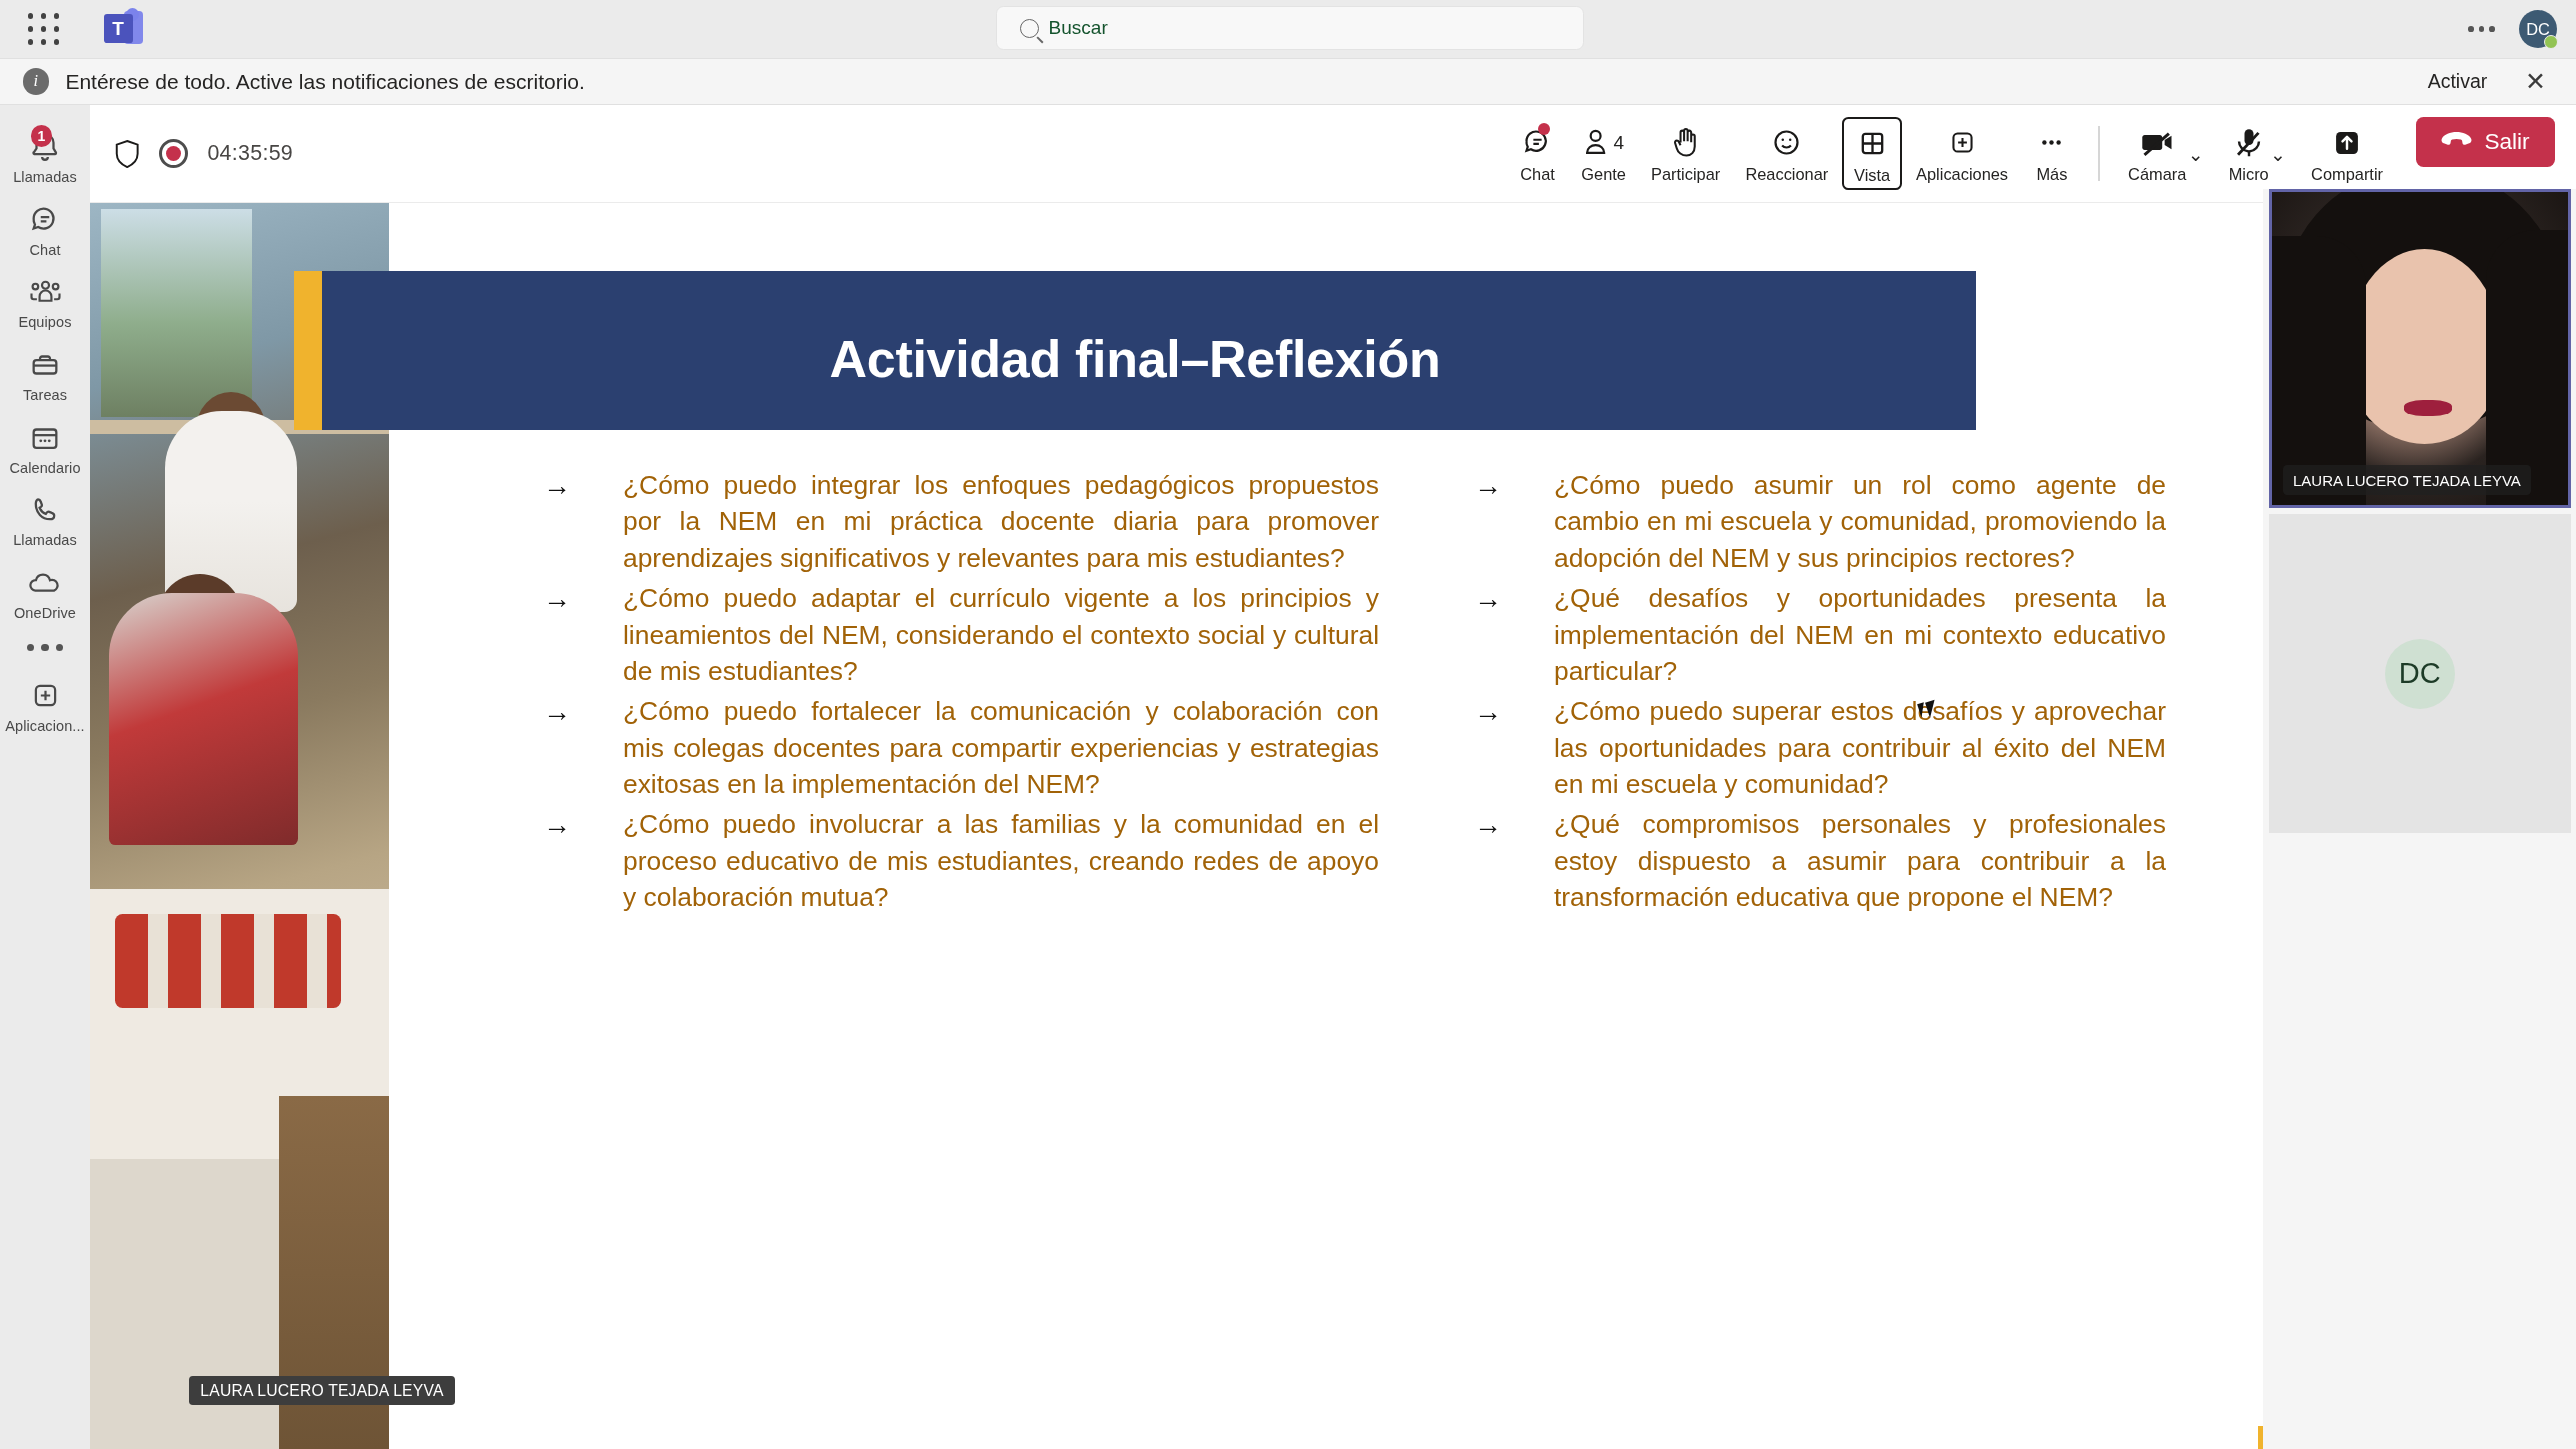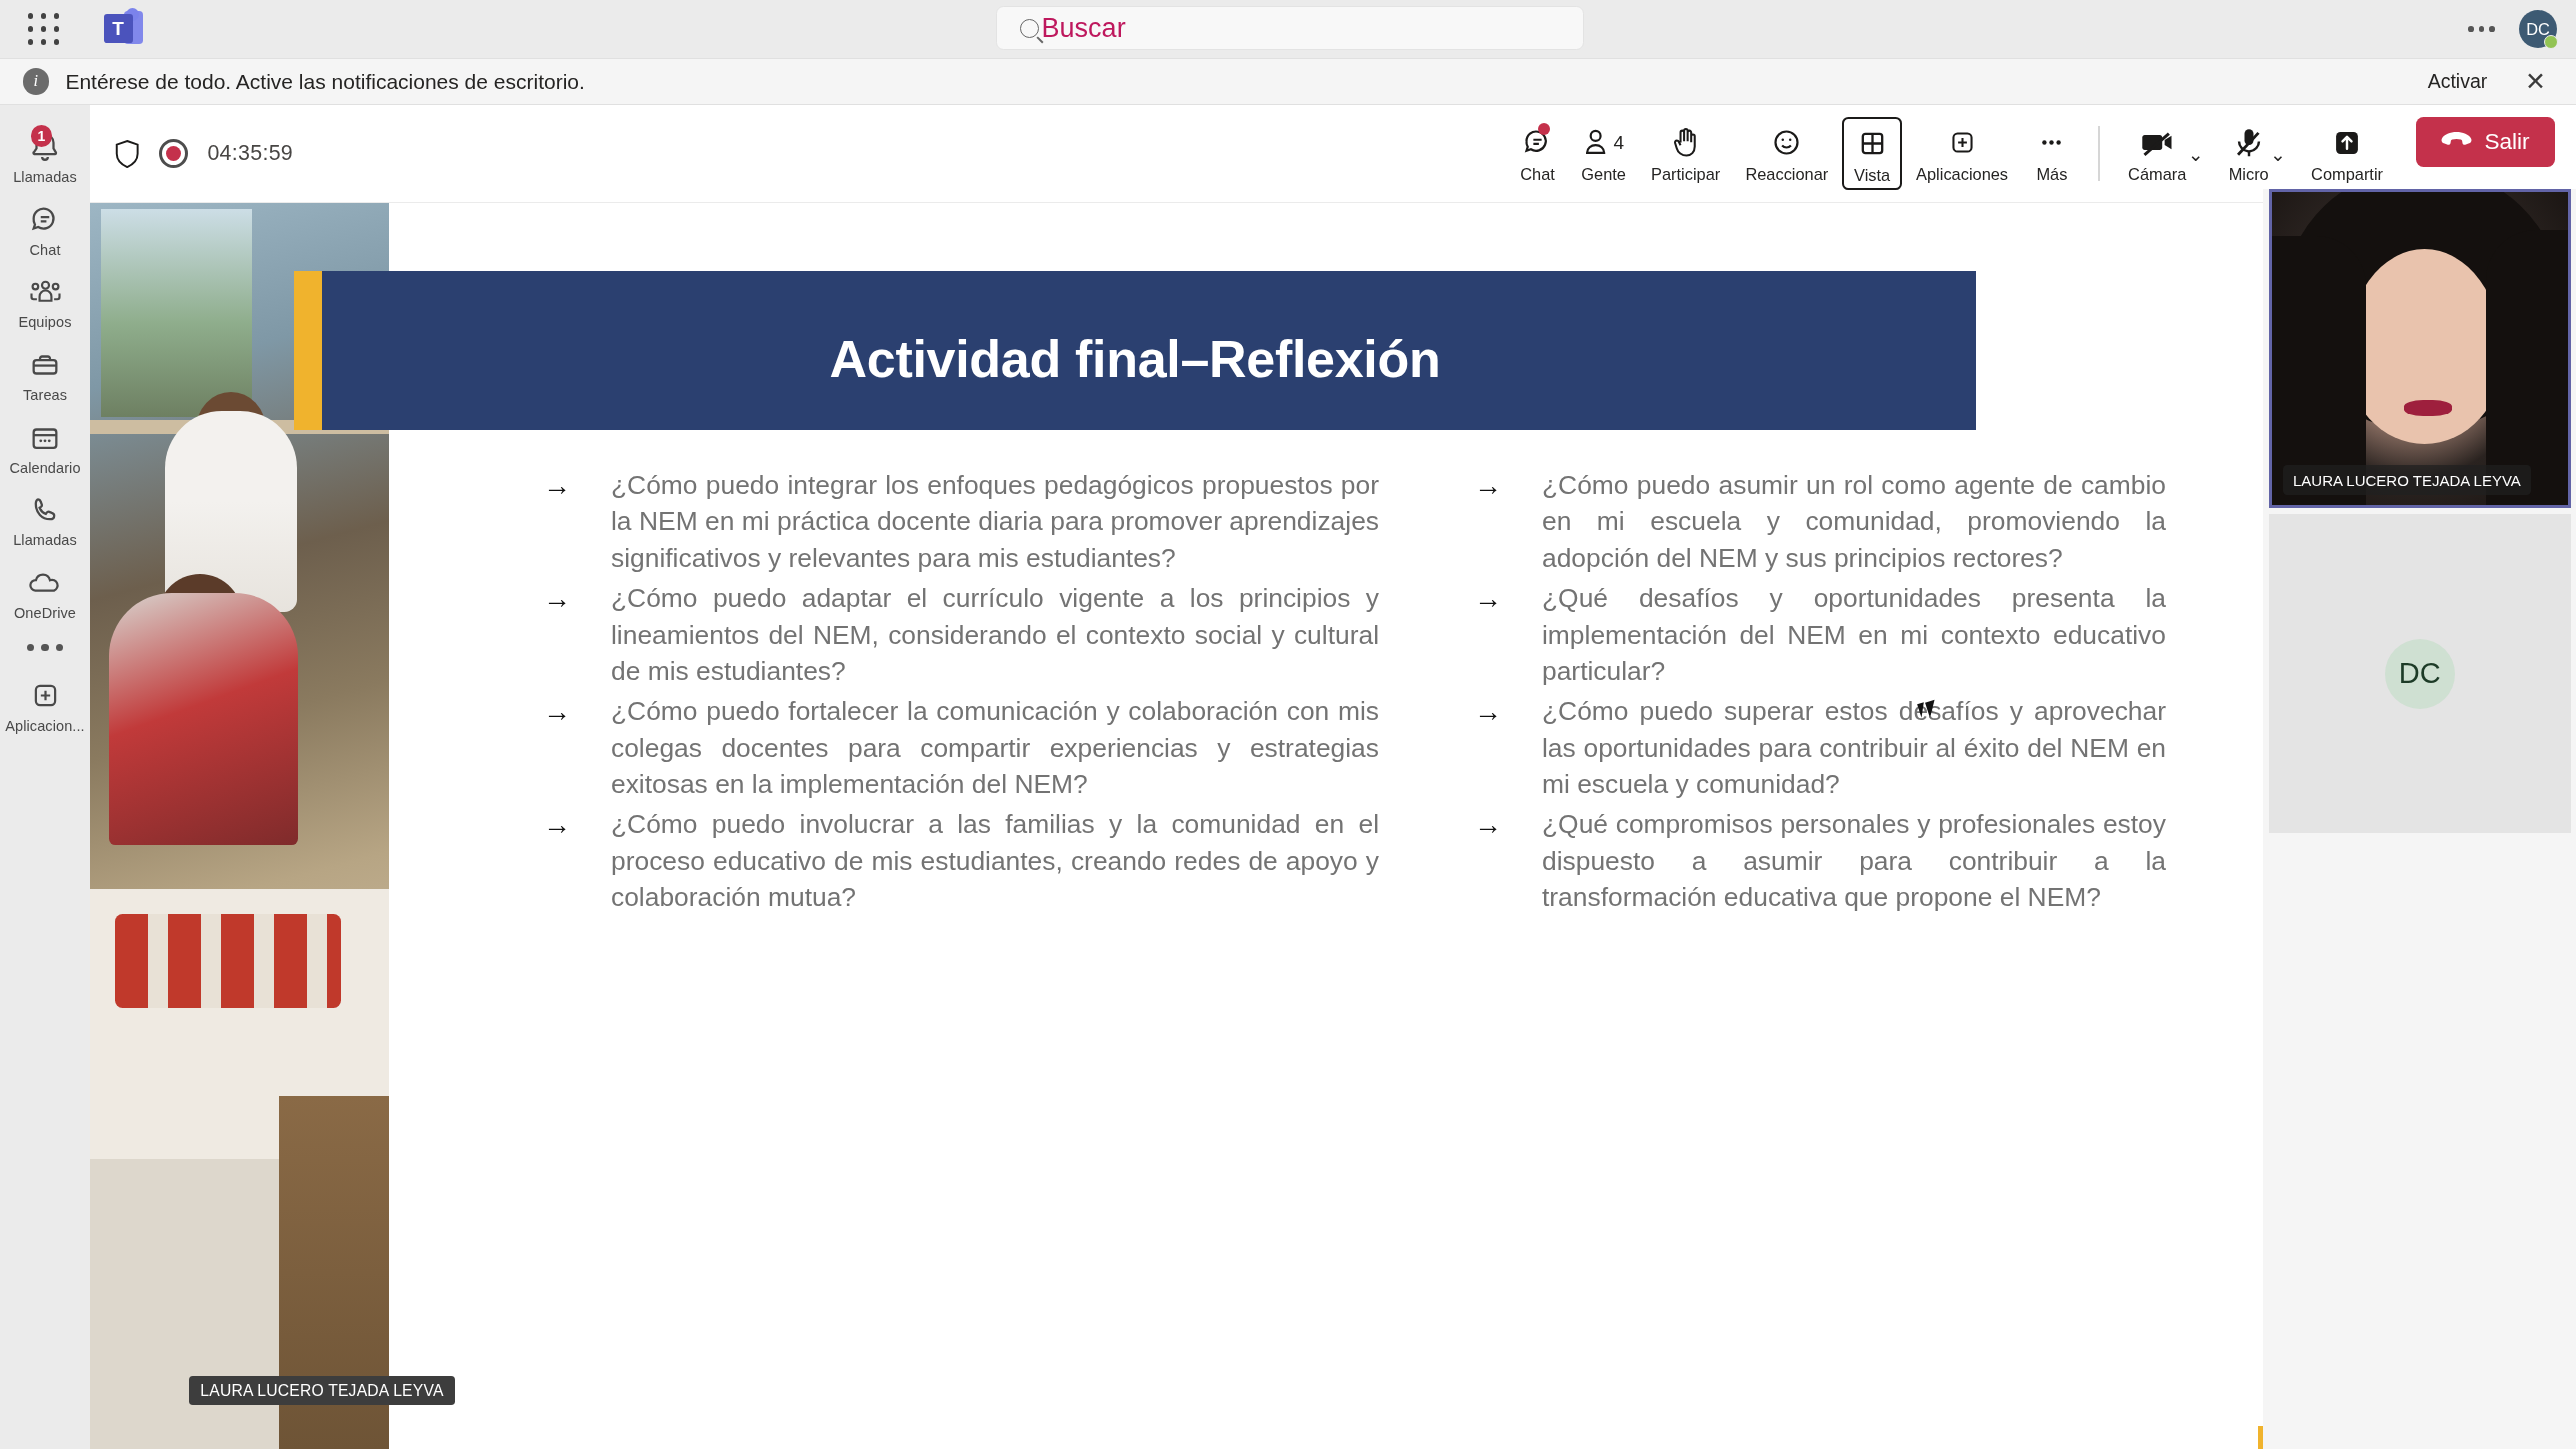--- a/index.html
+++ b/index.html
@@ -26,21 +26,21 @@
   .tl-c { position:absolute; left:25px; top:0px;  width:13.2px; height:13.2px; background:#7b83eb; border-radius:50%;}
   .searchwrap { position:absolute; left:996px; top:6.3px; width:588px; height:44px; }
   .searchbox {
     width: 100%; height: 100%; background: #f8f8f8; border-radius: 7.5px;
     display: flex; align-items: center; padding-left: 22.6px; cursor: text;
     border: 0.6px solid #e3e3e3;
   }
   .searchbox .sicon { width: 19px; height: 19px; border: 1.9px solid #666; border-radius: 50%; position: relative; flex: none;}
   .searchbox .sicon::after { content:""; position:absolute; right:-6.3px; bottom:-3.8px; width:8.2px; height:1.9px;
      background:#666; transform: rotate(45deg); }
-  .searchbox .stext { margin-left: 3px; color: #be185d; font-size: 27px; }
+  .searchbox .stext { margin-left: 10px; color: #14532d; font-size: 19px; }
   .topright { position:absolute; right:19px; top:0; height:58px; display:flex; align-items:center; gap:16.4px;}
   .dots3 { display:flex; gap:5px; cursor:pointer; padding: 7.5px;}
   .dots3 i { width:5.7px; height:5.7px; border-radius:50%; background:#555; display:block;}
   .avatar-top { width:38px; height:38px; border-radius:50%; background:#3d5a73; color:#fff;
      font-size:16.4px; display:flex; align-items:center; justify-content:center; cursor:pointer; position:relative;}
   .avatar-top::after{content:"";position:absolute;right:-1.3px;bottom:-1.3px;width:12px;height:12px;border-radius:50%;
      background:#92c353;border:1.9px solid #ebebeb;}
 
   
   .notif {
@@ -132,22 +132,22 @@
   .title-text { position:absolute; left:204px; top:68px; width:1682px; height:176px;
      display:flex; align-items:center; justify-content:center; color:#fff;
      font-size:52px; font-weight:bold; letter-spacing:-0.3px;}
 
   .cols { position:absolute; left:302px; top:264px; width:1824px; }
   .col { position:absolute; top:0; }
   .col.left { left:151px; width:836px;}
   .col.right { left:1082px; width:692px;}
   .bullet { display:flex; margin-bottom: 3.8px; }
   .arrow { flex:none; width:68px; font-size:28px; color:#111; line-height:1.38; }
-  .btext { flex:1; font-size:26.4px; line-height:1.38; color:#737373; text-align:justify;
-           text-justify:inter-word; }
+  .btext { flex:1; font-size:26.4px; line-height:1.38; color:#a16207; text-align:justify;
+           text-justify:inter-word;margin-left:12px; }
   .col.right .btext { font-size:26.4px; }
 
   .presenter-chip {
     position:absolute; left:99px; top:1173px; background:#3d3d3d; color:#fff;
     font-size:15.7px; padding:5.7px 11.3px; border-radius:3.8px; letter-spacing:0.2px;
   }
   .yellow-bot { position:absolute; left:2168px; top:1223px; width:94px; height:94px; background:#f0b32d;}
 
   
   .people { position:absolute; left:2263px; top:189px; width:313px; height:1260px; background:#f5f5f5;

